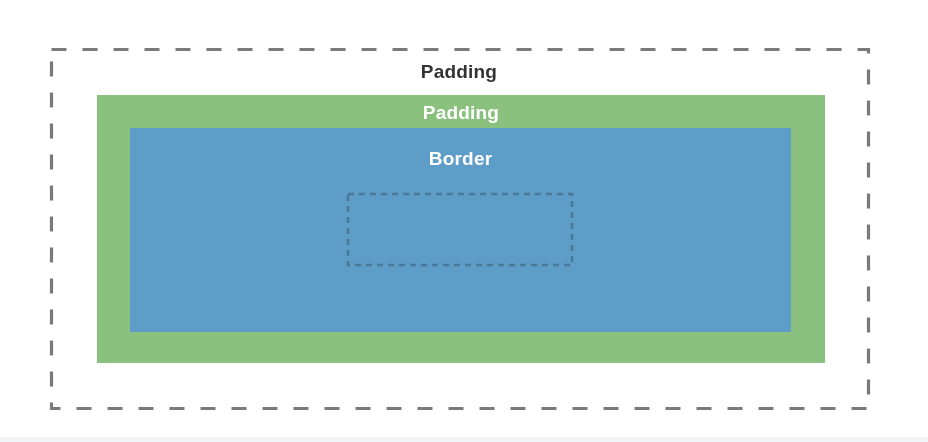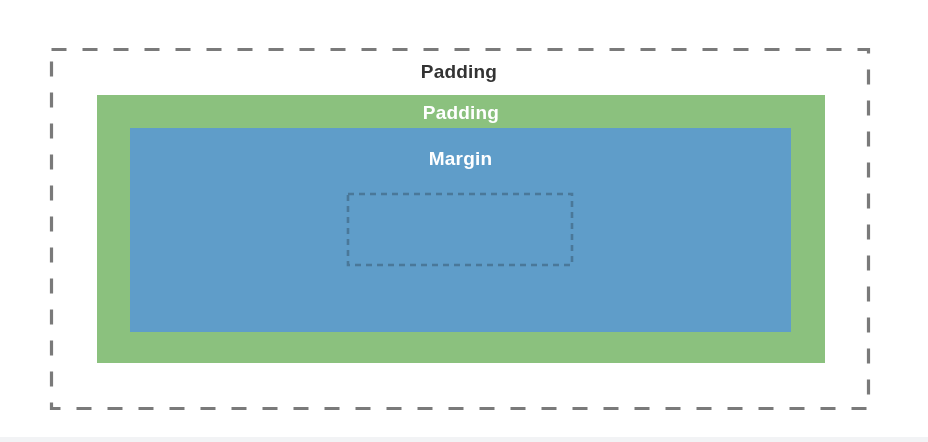--- a/index.html
+++ b/index.html
@@ -99,18 +99,18 @@
 
   <svg id="borders-svg" width="928" height="442">
     <rect x="51.5" y="49.5" width="817" height="359" fill="none" stroke-width="3.2" stroke-dasharray="15 16" stroke="#7a7a7a"></rect>
     <rect x="348" y="194" width="224" height="71" fill="none" stroke-width="2.6" stroke-dasharray="6 5" stroke="#4a7899"></rect>
   </svg>
 
   <div id="margin-label" class="band-label" style="color: rgb(51, 51, 51);">Padding</div>
 
   <div id="border-label" class="band-label" style="color: rgb(255, 255, 255);">Padding</div>
 
-  <div id="padding-label" class="band-label" style="color: rgb(255, 255, 255);">Margin</div>
+  <div id="padding-label" class="band-label" style="color: rgb(255, 255, 255);">Border</div>
 
 
   <div id="bottom-strip" class="abs" style="background-color: rgb(242, 243, 245);"></div>
 
 </div>
 
 </body></html>

